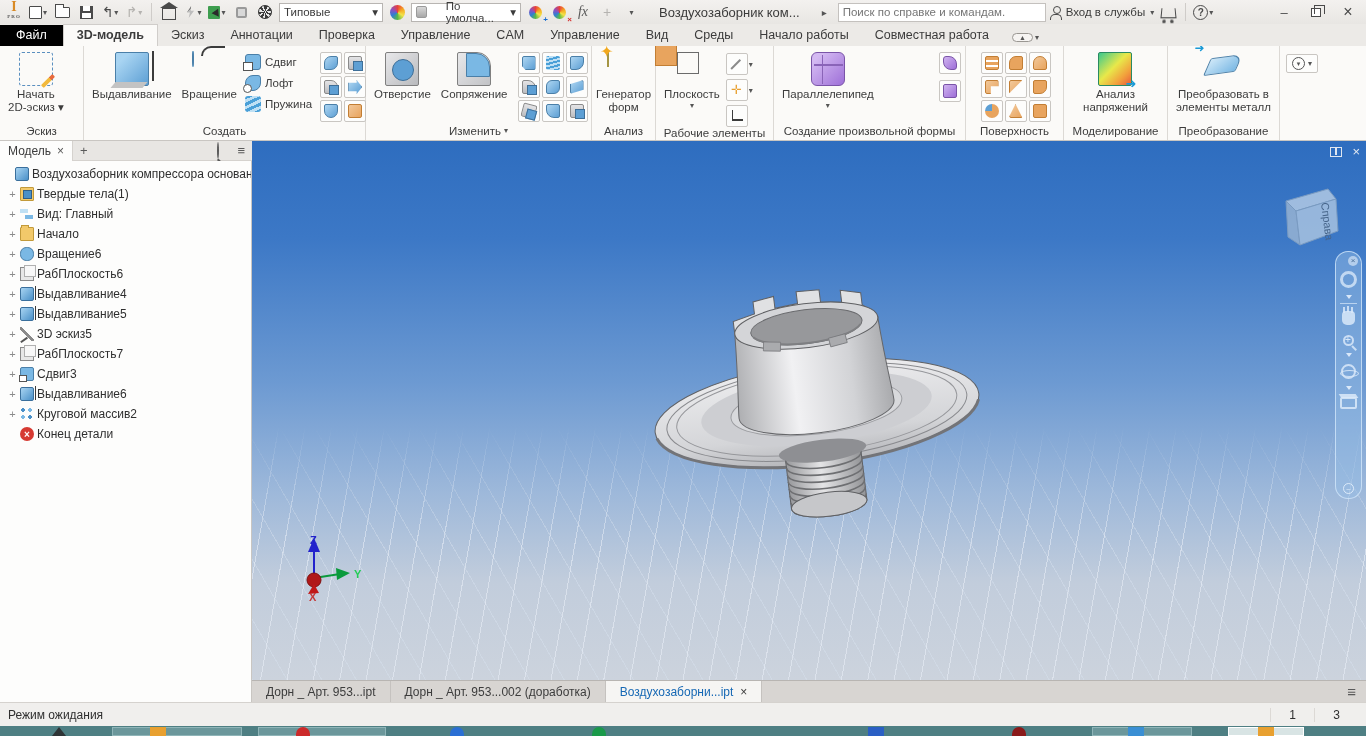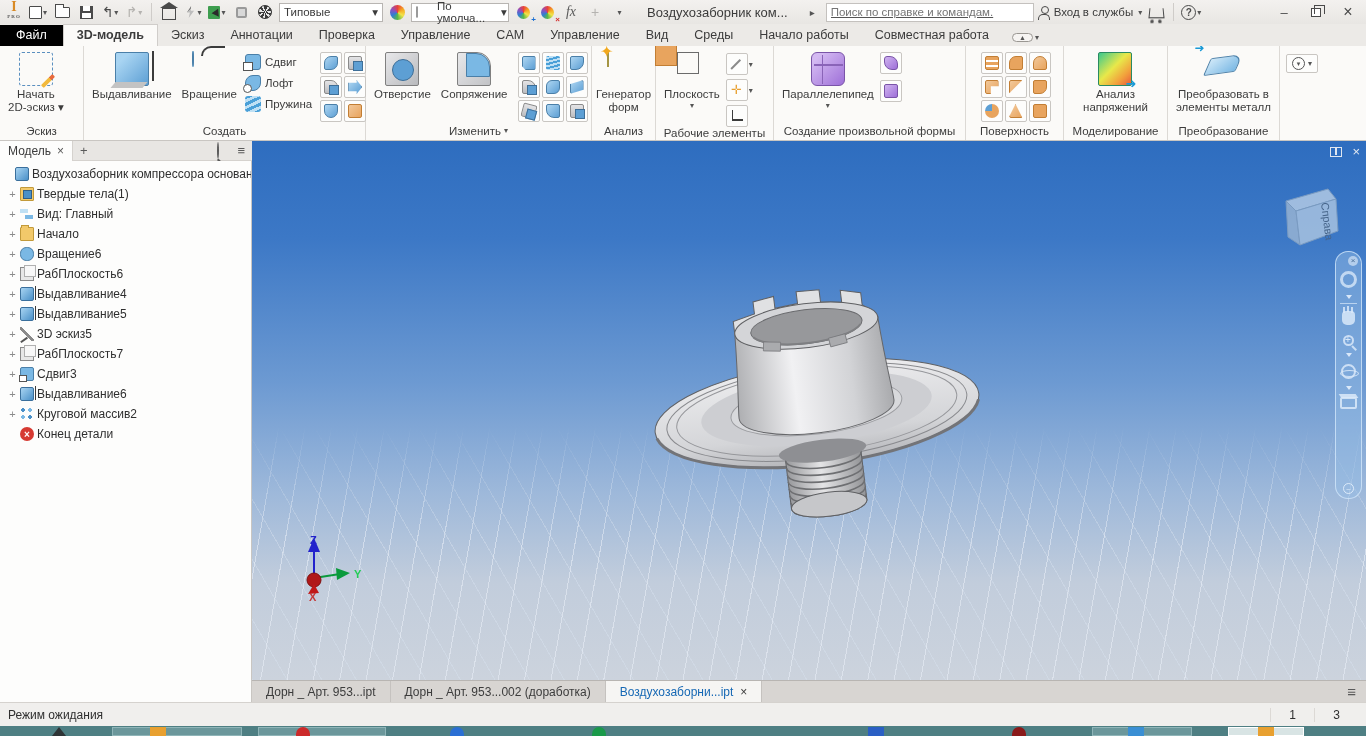--- a/index.html
+++ b/index.html
@@ -187,21 +187,21 @@
 
   
   #statusbar { position:absolute; left:0; top:702px; width:1366px; height:24px; background:#f0efed; border-top:1px solid #d5d2ce; display:flex; align-items:center; padding:0 8px; font-size:12px; color:#2f2f2f; }
   #statusbar .spacer { flex:1; }
   .counter { width:44px; text-align:center; border-left:1px solid #dcd9d5; font-size:12px; }
 
   
   #taskbar { position:absolute; left:0; top:726px; width:1366px; height:10px; background:#4e7f83; overflow:hidden; }
   .tk { position:absolute; top:1px; height:9px; }
 
-  select,button,input { font-family:inherit;text-decoration:underline; }
+  select,button,input { font-family:inherit; }
 </style>
 </head>
 <body>
 
 <div id="titlebar">
   <div class="logo">
     <span>I</span>
       <small>PRO</small>
   </div>
   <div class="qat-btn">
@@ -240,21 +240,21 @@
   <div class="qat-btn">
       <span class="icon-renderball"></span>
     </div>
   <div class="qat-select" style="width:104px">
       <span>Типовые</span>
       <span class="dd">▾</span>
     </div>
   <div class="qat-btn">
       <span class="colorwheel"></span>
     </div>
-  <div class="qat-select" style="width:98px">
+  <div class="qat-select" style="width:110px">
       <span class="swatchbox"></span>
       <span style="margin-right:auto;margin-left:3px">По умолча...</span>
       <span class="dd">▾</span>
     </div>
   <div class="qat-btn" style="position:relative">
       <span class="colorwheel" style="width:13px;height:13px"></span>
       <span class="badge" style="color:#1a6fd4">+</span>
     </div>
   <div class="qat-btn" style="position:relative">
       <span class="colorwheel" style="width:13px;height:13px"></span>
@@ -469,21 +469,21 @@
           </div>
       </div>
     </div>
     <div class="rg-label">
         <span>Рабочие элементы</span>
       </div>
   </div>
 
 
   <div class="rgroup" style="width:192px">
-    <div class="rg-body" style="justify-content:flex-start">
+    <div class="rg-body" style="justify-content:space-between">
       <div class="bigbtn">
         <span class="bicon icon-box-purple"></span>
         <span class="blabel">Параллелепипед</span>
         <span class="dd2" style="font-size:8px;color:#555">▾</span>
       </div>
       <div class="smallstack" style="gap:6px;padding-top:2px">
         <div class="mini">
             <span class="mi mi-purple"></span>
           </div>
         <div class="mini">

